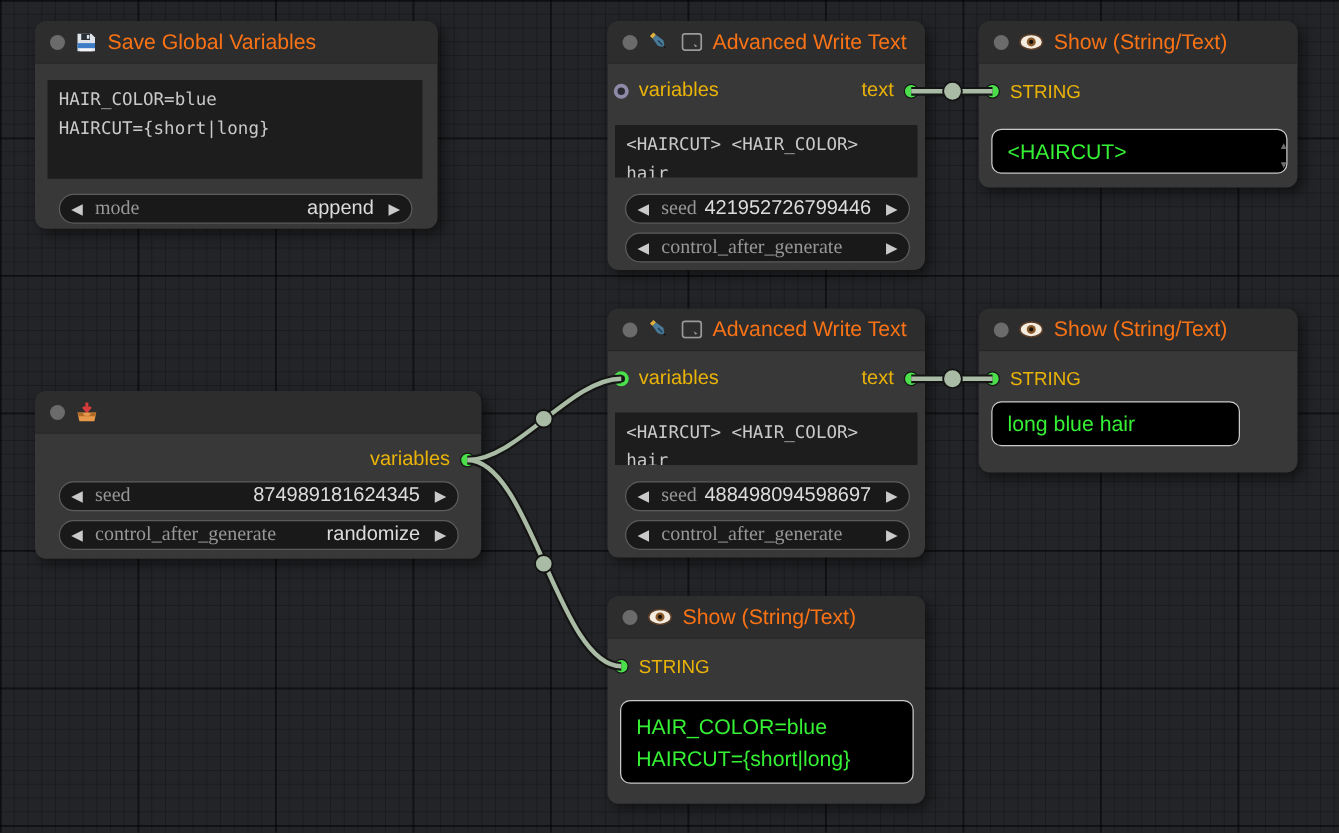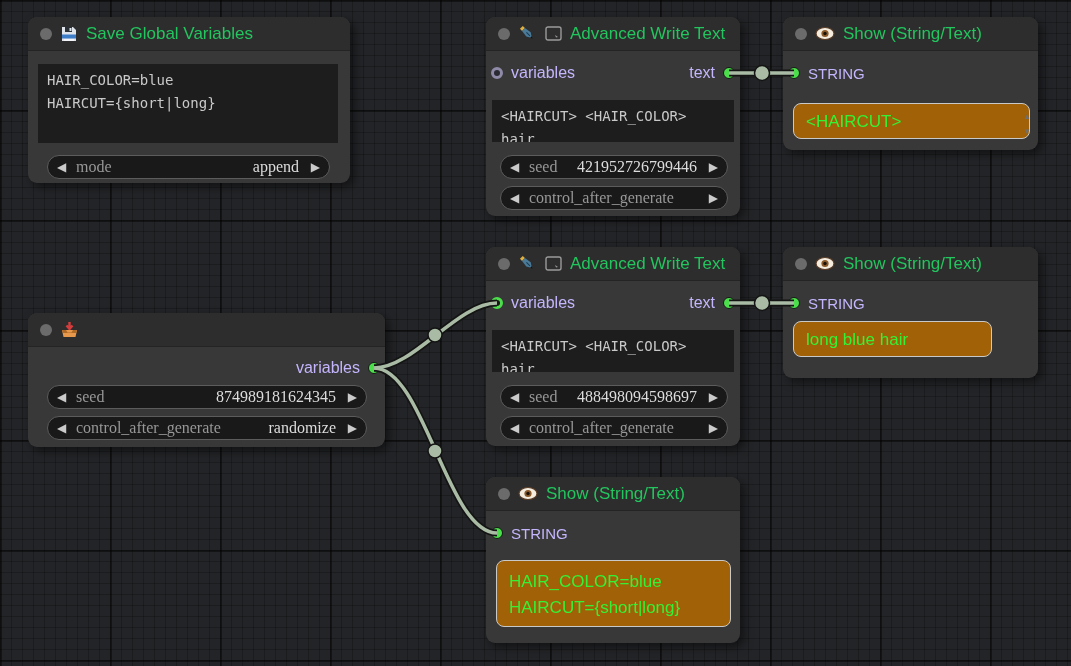--- a/index.html
+++ b/index.html
@@ -16,54 +16,54 @@
   }
   .node{
     position:absolute;background:#383838;border-radius:9px;
     box-shadow:4px 4px 10px rgba(0,0,0,.5);z-index:2;
   }
   .titlebar{
     height:34px;background:#2d2d2d;border-radius:9px 9px 0 0;
     display:flex;align-items:center;gap:8px;padding:0 12px;
     border-bottom:1px solid #242424;box-sizing:border-box;
   }
-  .title-text{color:#22c55e;font-size:17px;white-space:nowrap;}
+  .title-text{color:#f97316;font-size:17px;white-space:nowrap;}
   .collapse-dot{width:12px;height:12px;border-radius:50%;background:#6b6b6b;flex:0 0 auto;}
   .icon{display:inline-flex;flex:0 0 auto;}
   .slot{position:absolute;height:24px;display:flex;align-items:center;gap:8px;}
   .slot.in{left:5px;}
   .slot.out{right:5px;}
-  .slot-label{color:#c4b5fd;font-size:16px;white-space:nowrap;}
+  .slot-label{color:#eab308;font-size:16px;white-space:nowrap;}
   .port{width:12px;height:12px;border-radius:50%;box-sizing:border-box;flex:0 0 auto;}
   .port.solid{background:#4be04b;border:1px solid #161616;}
   .port.donut-green{background:#161616;border:3.5px solid #4be04b;}
   .port.donut-lav{background:#2a2a33;border:3.5px solid #8f8aa8;}
   .codebox{
     position:absolute;background:#1d1d1d;color:#c9c9c9;
     font-family:"DejaVu Sans Mono", monospace;font-size:14px;line-height:23px;
     padding:5px 9px;box-sizing:border-box;white-space:pre-wrap;overflow:hidden;
   }
   .showbox{
-    position:absolute;background:#a16207;border:1px solid #c9c9c9;border-radius:8px;
+    position:absolute;background:#000000;border:1px solid #c9c9c9;border-radius:8px;
     color:#35f035;font-size:17px;line-height:26px;padding:5px 12px;
     box-sizing:border-box;white-space:pre-wrap;overflow:hidden;
   }
   .scrollarrows{position:absolute;right:7px;top:6px;display:flex;flex-direction:column;gap:7px;
     color:#6e6e6e;font-size:8px;line-height:8px;}
   .pill{
     position:absolute;height:24px;background:#191919;border:1px solid #5c5c5c;
     border-radius:13px;box-sizing:border-box;
   }
   .pill .arr{position:absolute;top:50%;transform:translateY(-50%);color:#cacaca;font-size:12px;line-height:12px;}
   .pill .arr.l{left:9px;}
   .pill .arr.r{right:9px;}
   .pill .wlabel{position:absolute;left:28px;top:50%;transform:translateY(-50%);
     color:#979797;font-size:16px;white-space:nowrap;font-family:Liberation Serif, serif;}
   .pill .wvalue{position:absolute;right:30px;top:50%;transform:translateY(-50%);
-    color:#dcdcdc;font-size:16px;white-space:nowrap;font-family:Liberation Serif, serif;}
+    color:#dcdcdc;font-size:16px;white-space:nowrap;}
   .links{position:absolute;left:0;top:0;z-index:3;pointer-events:none;}
 </style>
 </head>
 <body>
 
 <svg class="links" width="1071" height="666">
   <g stroke="#141414" stroke-width="7" fill="none">
     <path d="M374,368 C414,368 457,303 497,303"></path>
     <path d="M374,368 C424,368 447,533 497,533"></path>
     <path d="M729,73 L794,73"></path>

